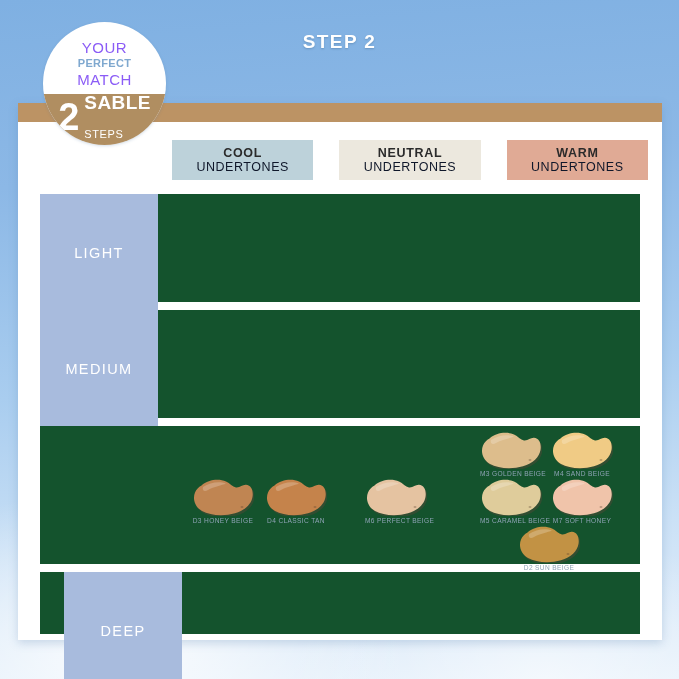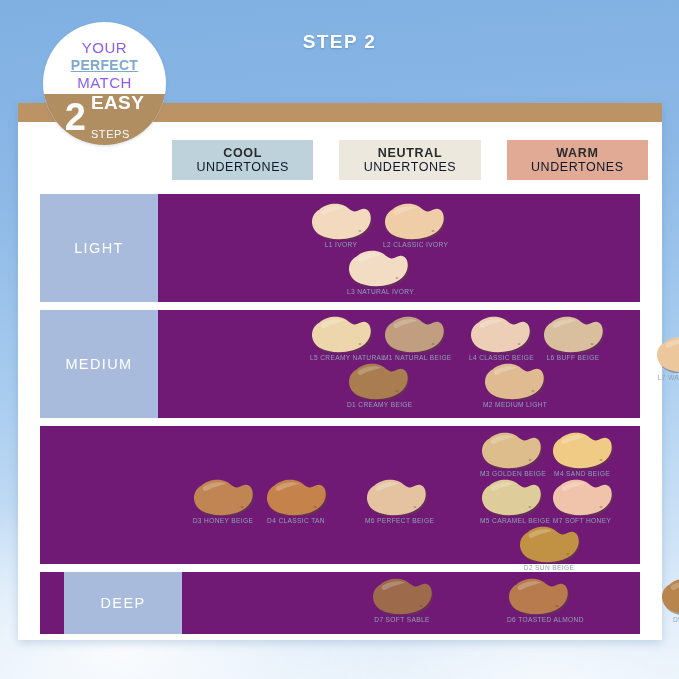--- a/index.html
+++ b/index.html
@@ -71,24 +71,23 @@
   }
   .badge-your, .badge-match {
     display: block;
     color: #8b5cf6;
     font-size: 15px;
     letter-spacing: 0.5px;
   }
   .badge-perfect {
     display: block;
     color: #7fa8cf;
-    font-size: 14px;
+    font-size: 11px;
     font-weight: bold;
     letter-spacing: 0.3px;
-    text-decoration: underline;
   }
   .badge-bottom-text {
     position: absolute; left: 0; right: 0; bottom: 5px;
     display: flex; align-items: center; justify-content: center;
     gap: 5px;
     color: #ffffff;
   }
   .badge-num { font-size: 38px; font-weight: bold; line-height: 0.95; }
   .badge-words { text-align: left; line-height: 1.03; }
   .badge-easy { display: block; font-size: 19px; font-weight: bold; letter-spacing: 0.4px; }
@@ -113,23 +112,24 @@
     font-size: 12.5px; font-weight: bold; color: #2b2b2b; letter-spacing: 0.7px;
   }
   .col-sub {
     font-size: 12.5px; color: #0f172a; letter-spacing: 0.55px;
   }
 
   
   .rows { position: absolute; left: 22px; top: 91px; width: 600px; }
   .row {
     position: relative;
-    background: #701a75;
+    background: #14532d;
     display: flex;
     margin-bottom: 8px;
+    flex-direction: column;
   }
   .row-label {
     width: 118px; flex: 0 0 118px;
     background: #a8bbdd;
     display: flex; align-items: center; justify-content: center;
     color: #ffffff;
     font-size: 14.5px;
     letter-spacing: 1.4px;
   }
   .row-body { position: relative; flex: 1; }
@@ -440,17 +440,17 @@
 <div class="badge">
   <div class="badge-bottom"></div>
   <div class="badge-top-text">
     <span class="badge-your">YOUR</span>
     <span class="badge-perfect">PERFECT</span>
     <span class="badge-match">MATCH</span>
   </div>
   <div class="badge-bottom-text">
     <span class="badge-num">2</span>
     <span class="badge-words">
-      <span class="badge-easy">EASY</span>
+      <span class="badge-easy">SABLE</span>
       <span class="badge-steps">STEPS</span>
     </span>
   </div>
 </div>
 
 </body></html>

